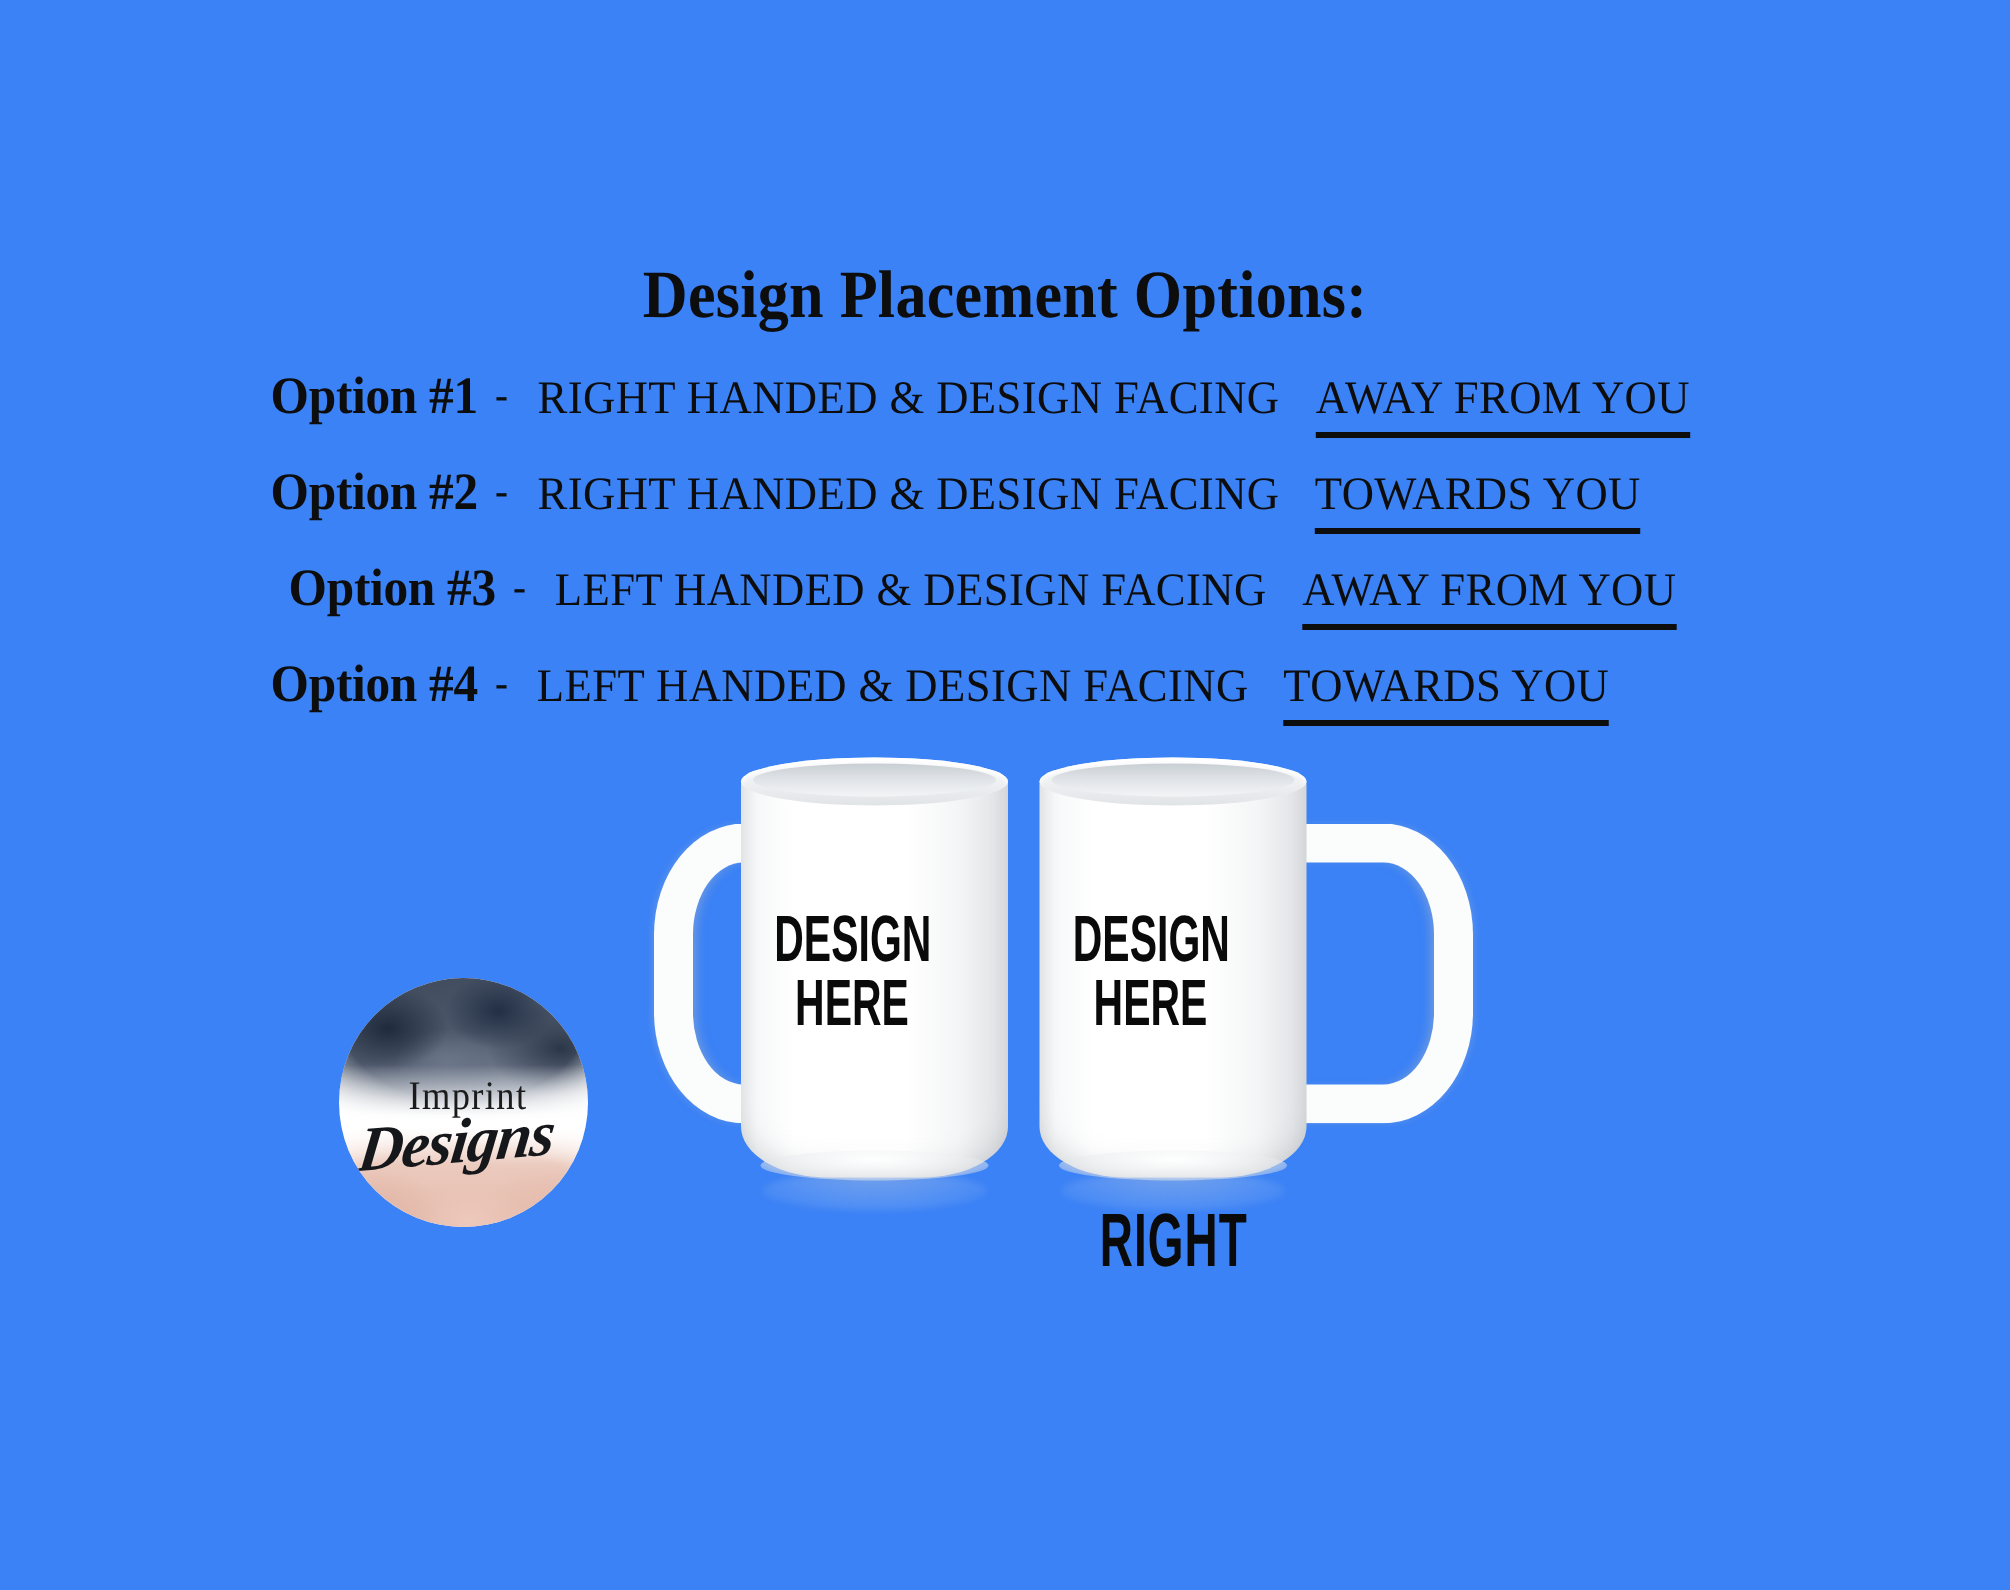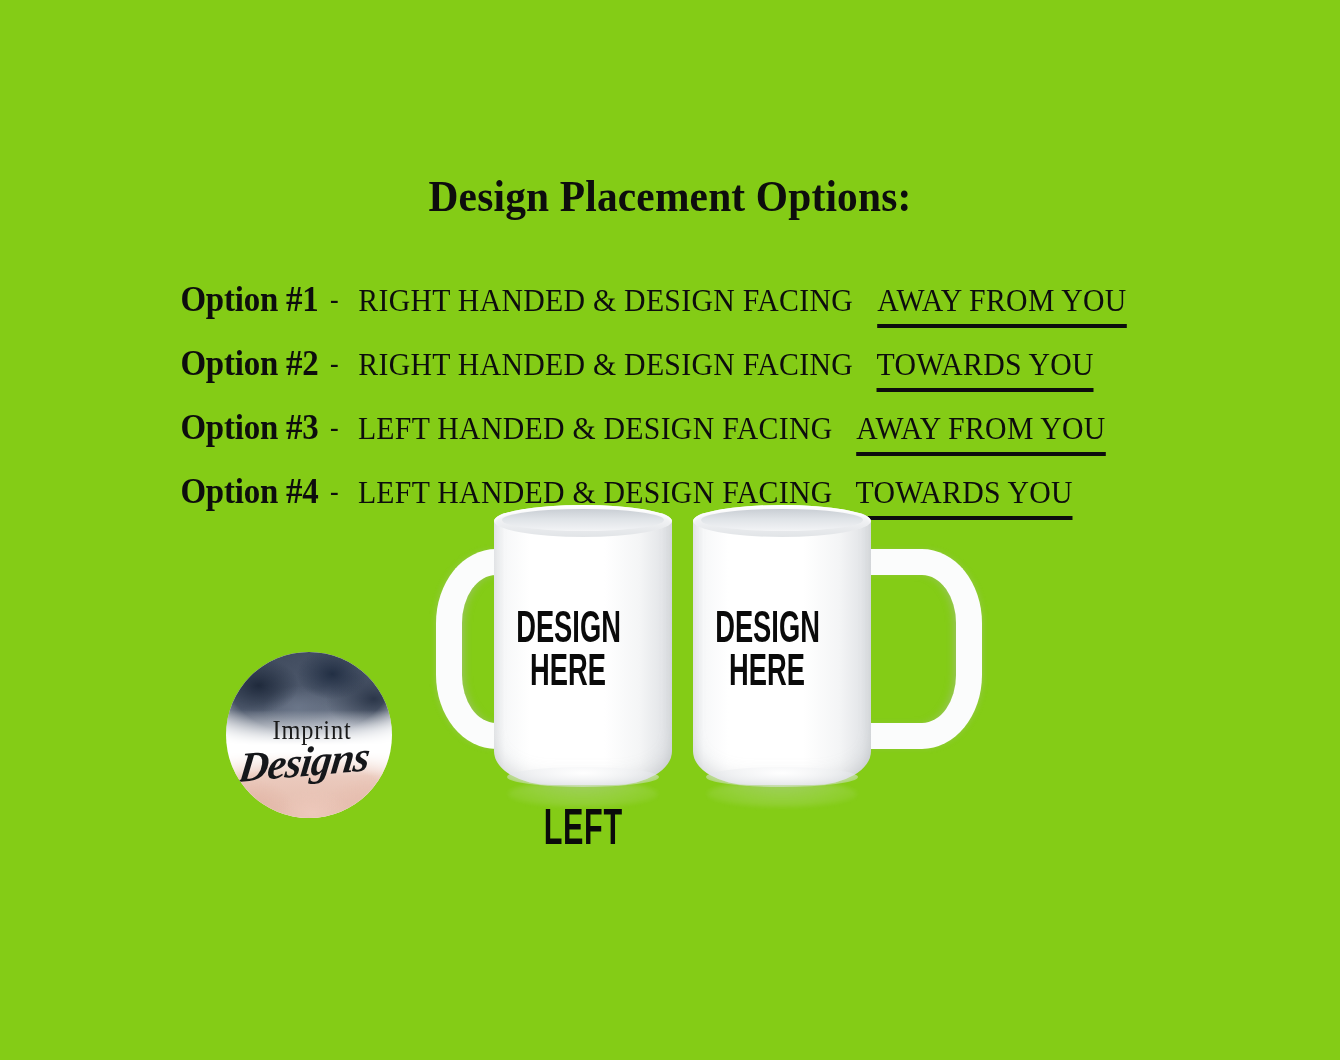--- a/index.html
+++ b/index.html
@@ -14,21 +14,21 @@
     position: relative;
     overflow: hidden;
     font-family: "Liberation Serif", serif;
     color: #111111;
     -webkit-font-smoothing: antialiased;
   }
 
   .canvas {
     position: absolute;
     inset: 0;
-    background: #84cc16;
+    background: #3b82f6;
   }
 
   
   .page-title {
     position: absolute;
     top: 170px;
     left: 0;
     width: 1340px;
     text-align: center;
     font-family: "Liberation Serif", serif;
@@ -90,23 +90,23 @@
     font-size: 31px;
     color: #0d0d0d;
     letter-spacing: 0.3px;
     border-bottom: 4px solid #0d0d0d;
     padding-bottom: 5px;
     transform: scaleX(0.96);
     transform-origin: left baseline;
     display: inline-block;
   }
   
-  .option-row.r1 { padding-left: 0px; margin-top: 36px; }
+  .option-row.r1 { padding-left: 0px; }
   .option-row.r2 { padding-left: 0px; }
-  .option-row.r3 { padding-left: 0px; }
+  .option-row.r3 { padding-left: 0px; margin-left: 12px; }
   .option-row.r4 { padding-left: 0px; }
   .spacer { flex: 0 0 auto; }
 
   
   .logo-badge {
     position: absolute;
     left: 226px;
     top: 652px;
     width: 166px;
     height: 166px;
@@ -406,34 +406,34 @@
       <div class="mug-handle"></div>
       <div class="mug-body"></div>
       <div class="mug-rim">
         <div class="mug-rim-inner"></div>
       </div>
       <div class="mug-base"></div>
       <div class="mug-print">
         <span class="line l1">DESIGN</span>
         <span class="line l2">HERE</span>
       </div>
-      <div class="mug-caption">
-        <span>LEFT</span>
-      </div>
     </div>
 
     <div class="mug mug-right">
       <div class="mug-reflection"></div>
       <div class="mug-handle"></div>
       <div class="mug-body"></div>
       <div class="mug-rim">
         <div class="mug-rim-inner"></div>
       </div>
       <div class="mug-base"></div>
       <div class="mug-print">
         <span class="line l1">DESIGN</span>
         <span class="line l2">HERE</span>
       </div>
+      <div class="mug-caption">
+        <span>RIGHT</span>
+      </div>
     </div>
 
   </div>
 
 </div>
 
 </body></html>

